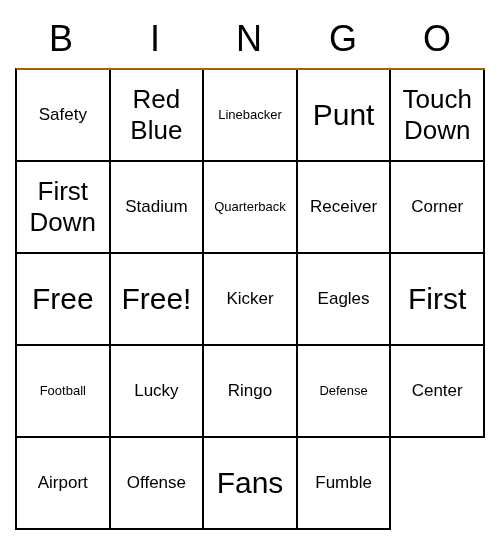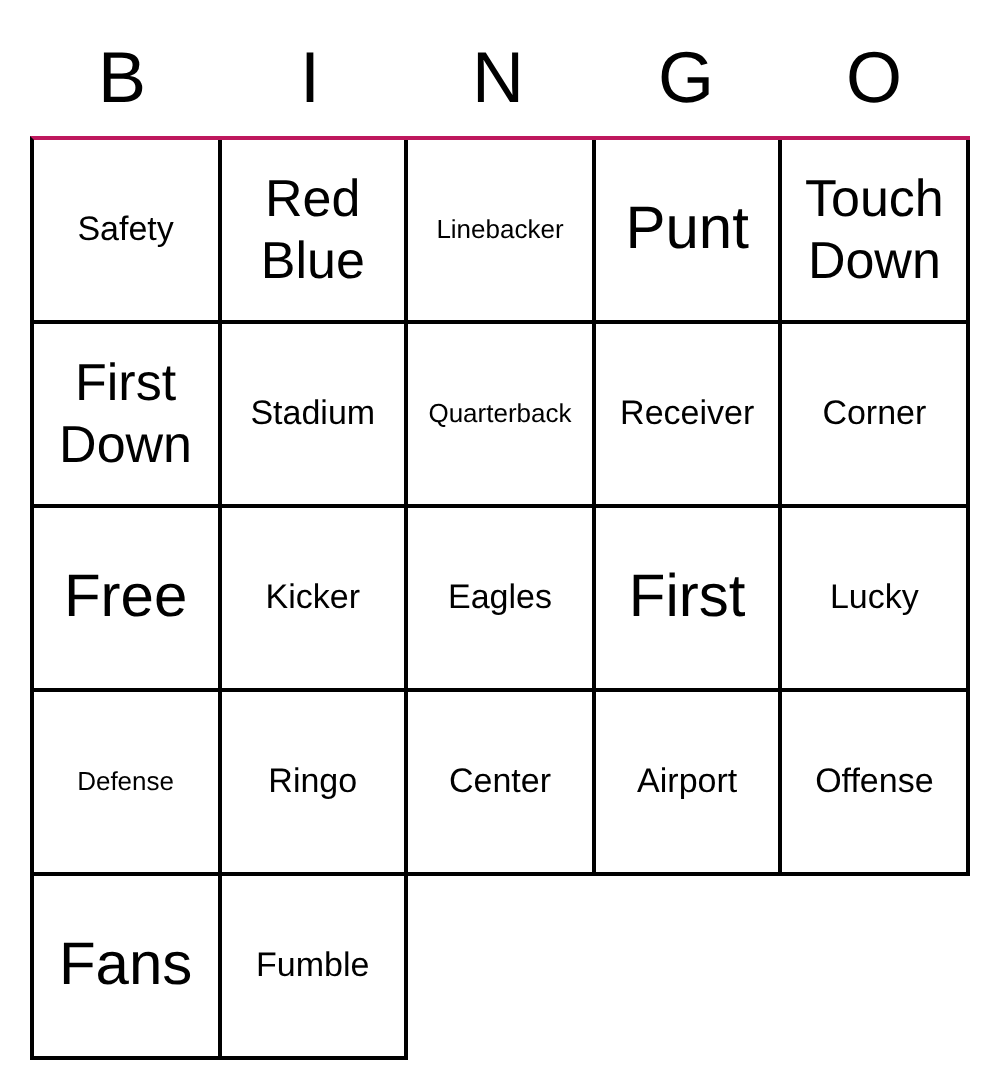--- a/index.html
+++ b/index.html
@@ -33,21 +33,21 @@
       font-size: 36px;
       font-weight: normal;
       padding: 4px 0 8px 0;
       letter-spacing: 2px;
     }
 
     .bingo-grid {
       display: grid;
       grid-template-columns: repeat(5, 1fr);
       border-left: 2px solid #000;
-      border-top: 2px solid #be185d;
+      border-top: 2px solid #a16207;
     }
 
     .bingo-cell {
       border-right: 2px solid #000;
       border-bottom: 2px solid #000;
       min-height: 92px;
       display: flex;
       align-items: center;
       justify-content: center;
       text-align: center;
@@ -113,36 +113,42 @@
       <div class="bingo-cell">
         <span class="cell-text size-medium">Receiver</span>
       </div>
       <div class="bingo-cell">
         <span class="cell-text size-medium">Corner</span>
       </div>
       <div class="bingo-cell">
         <span class="cell-text size-xxlarge">Free</span>
       </div>
       <div class="bingo-cell">
+        <span class="cell-text size-xxlarge">Free!</span>
+      </div>
+      <div class="bingo-cell">
         <span class="cell-text size-medium">Kicker</span>
       </div>
       <div class="bingo-cell">
         <span class="cell-text size-medium">Eagles</span>
       </div>
       <div class="bingo-cell">
         <span class="cell-text size-xxlarge">First</span>
       </div>
       <div class="bingo-cell">
+        <span class="cell-text size-small">Football</span>
+      </div>
+      <div class="bingo-cell">
         <span class="cell-text size-medium">Lucky</span>
       </div>
       <div class="bingo-cell">
-        <span class="cell-text size-small">Defense</span>
+        <span class="cell-text size-medium">Ringo</span>
       </div>
       <div class="bingo-cell">
-        <span class="cell-text size-medium">Ringo</span>
+        <span class="cell-text size-small">Defense</span>
       </div>
       <div class="bingo-cell">
         <span class="cell-text size-medium">Center</span>
       </div>
       <div class="bingo-cell">
         <span class="cell-text size-medium">Airport</span>
       </div>
       <div class="bingo-cell">
         <span class="cell-text size-medium">Offense</span>
       </div>

